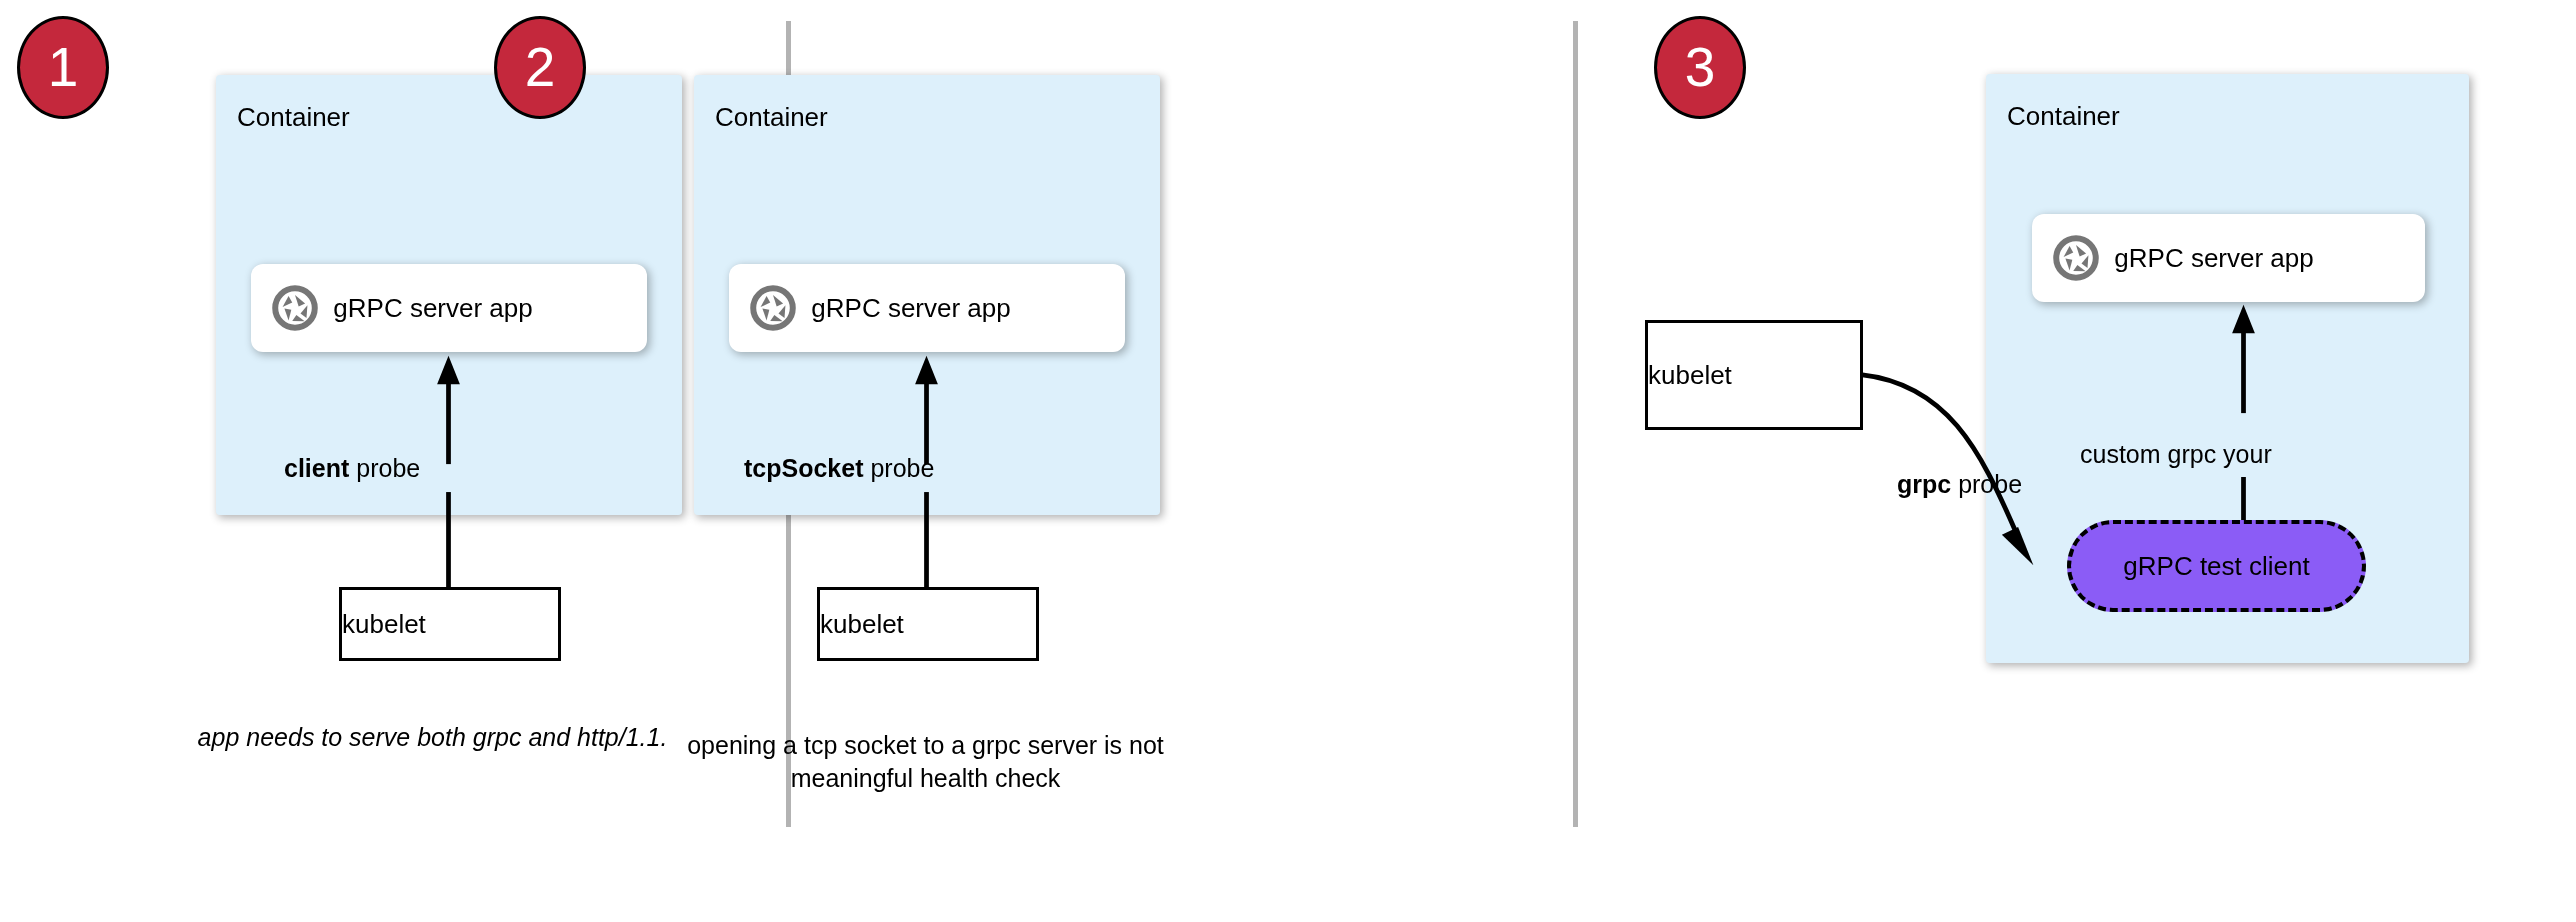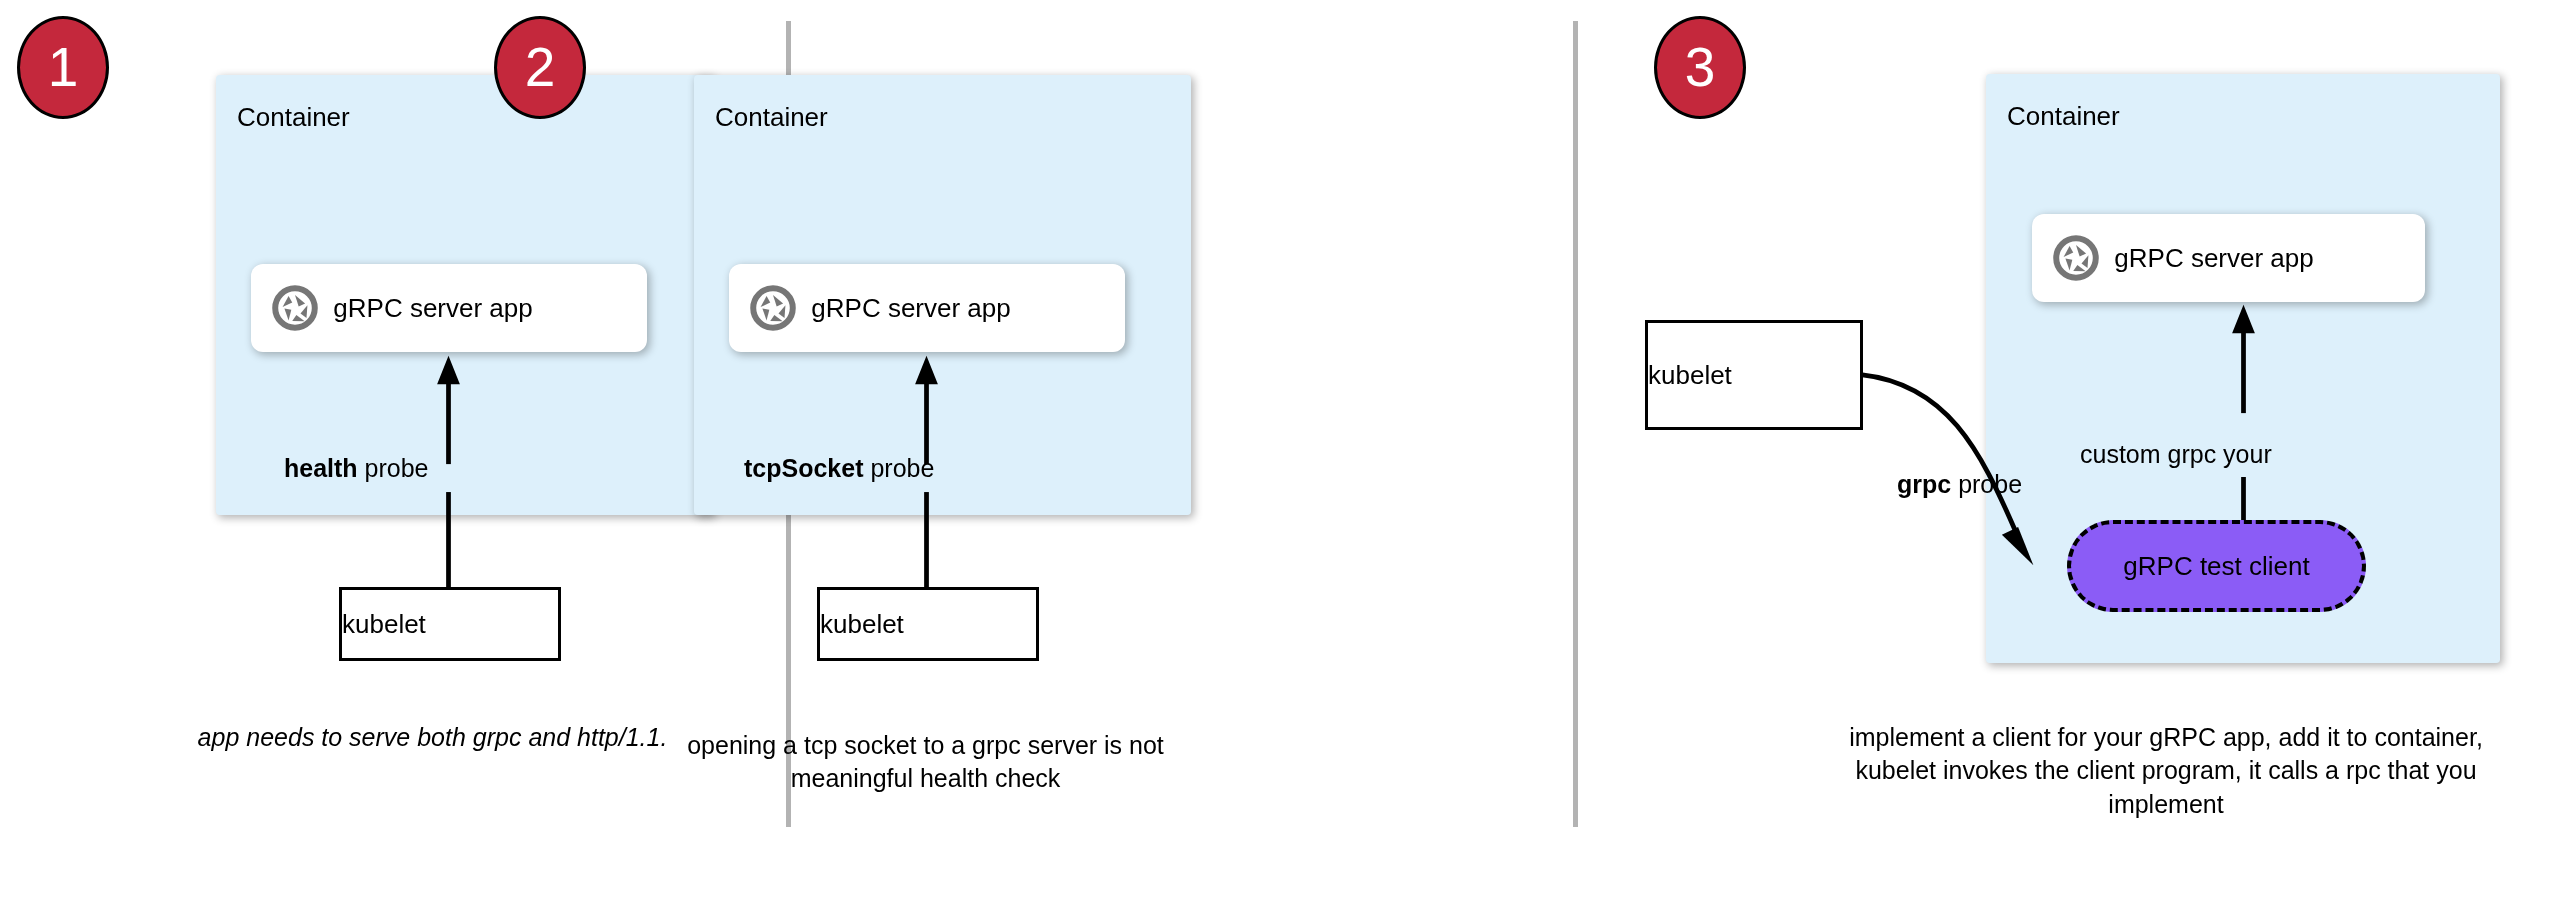--- a/index.html
+++ b/index.html
@@ -48,21 +48,20 @@
     font-weight: 400;
     letter-spacing: 0;
   }
 
   
   .container-box {
     position: absolute;
     background: #ddf0fb;
     border-radius: 3.8px;
     box-shadow: 2.9px 2.9px 8.6px rgba(0,0,0,0.30);
-    padding-left: 31px;
   }
   .container-label {
     position: absolute;
     left: 21px;
     top: 27px;
     font-size: 26px;
     color: #000000;
     white-space: nowrap;
   }
 
@@ -174,21 +173,21 @@
     </svg>
     <span class="app-label">gRPC server app</span>
   </div>
 
   <svg class="arrow-svg" style="left:420px; top:352px; width:57px; height:114px;" viewBox="0 0 60 120">
     <line x1="30" y1="118" x2="30" y2="26" stroke="#000000" stroke-width="5"></line>
     <polygon points="30,4 18,34 42,34" fill="#000000"></polygon>
   </svg>
 
   <div class="edge-label" style="left:284px; top:454px;">
-    <b>health</b><span> probe</span>
+    <b>client</b><span> probe</span>
   </div>
 
   <svg class="arrow-svg" style="left:420px; top:492px; width:57px; height:97px;" viewBox="0 0 60 102">
     <line x1="30" y1="0" x2="30" y2="102" stroke="#000000" stroke-width="5"></line>
   </svg>
 
   <div class="rect-box" style="left:339px; top:587px; width:222px; height:74px;">
     <span>kubelet</span>
   </div>
 
@@ -278,16 +277,15 @@
   <div class="edge-label" style="left:2080px; top:440px;">custom grpc your</div>
 
   <svg class="arrow-svg" style="left:2215px; top:477px; width:57px; height:57px;" viewBox="0 0 60 60">
     <line x1="30" y1="0" x2="30" y2="60" stroke="#000000" stroke-width="5"></line>
   </svg>
 
   <div class="dashed-pill" style="left:2067px; top:520px; width:299px; height:92px;">
     <span>gRPC test client</span>
   </div>
 
-  <div class="caption" style="left:1832px; top:721px; width:668px;">implement a client for your gRPC app, add it to container, kubelet invokes the client program, it calls a rpc that you implement</div>
 
 </div>
 
 
 </body></html>

